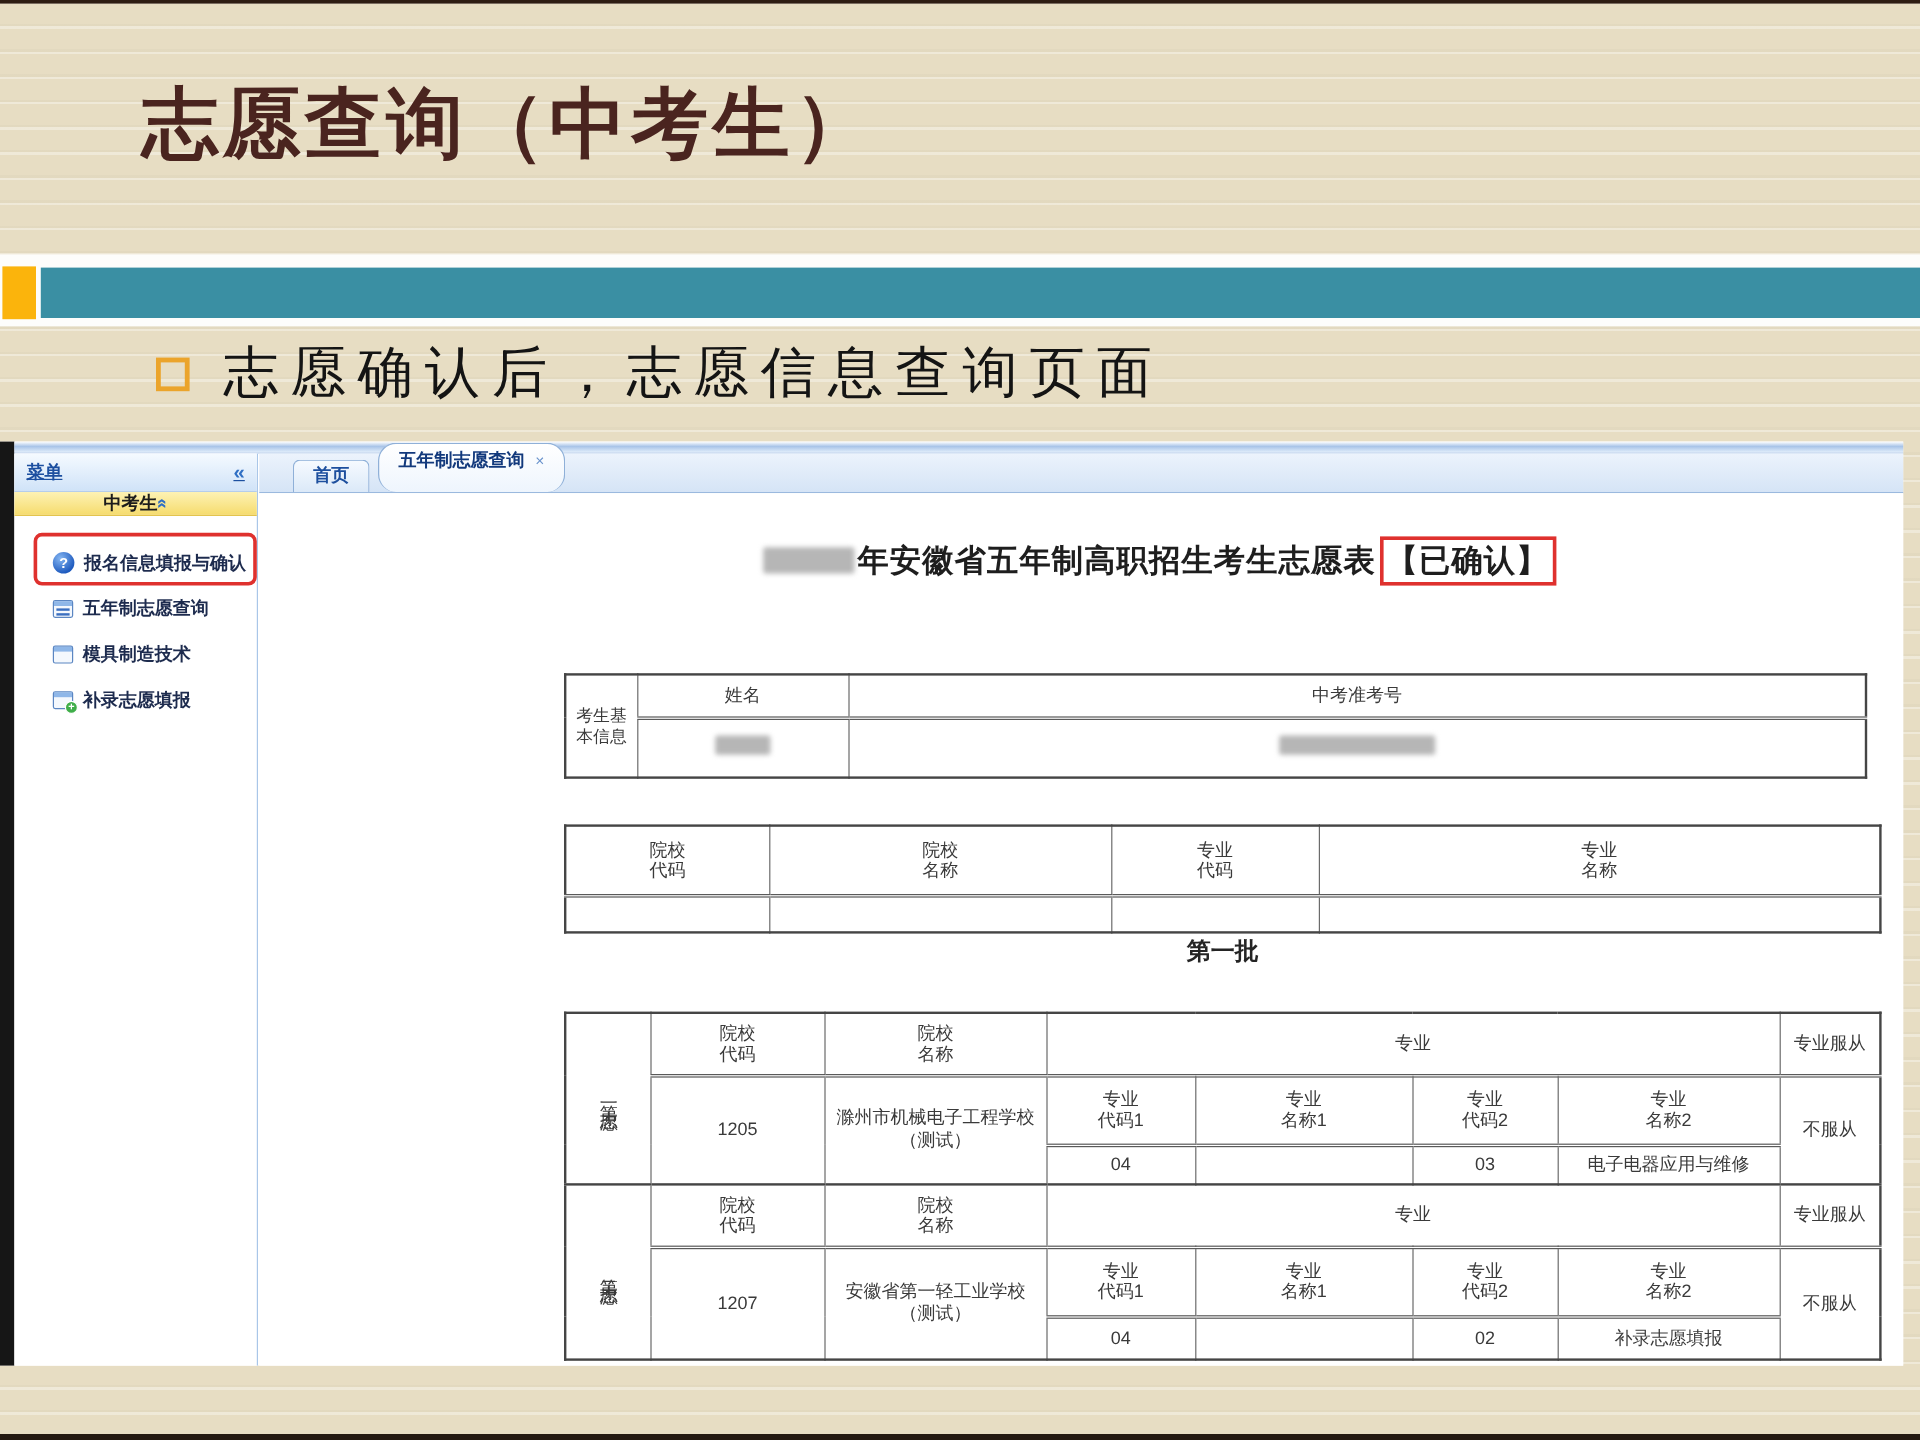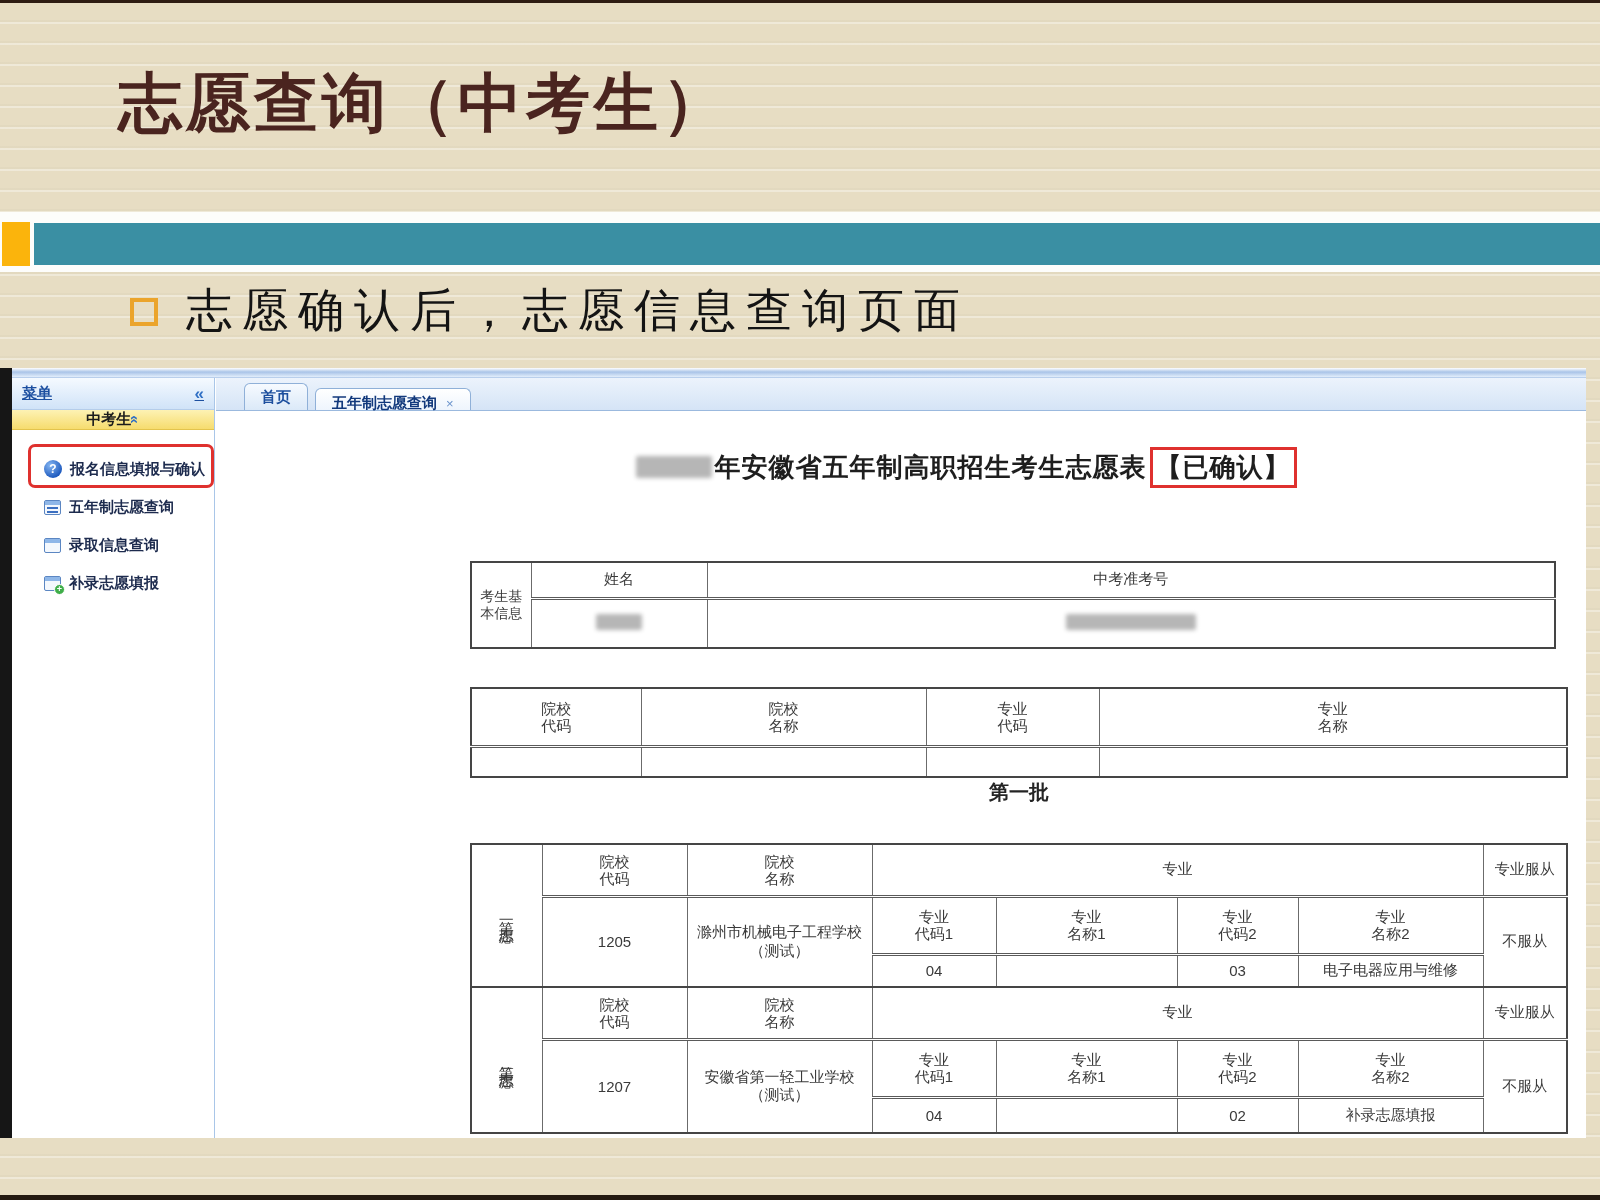--- a/index.html
+++ b/index.html
@@ -93,21 +93,21 @@
     background:linear-gradient(#ecf3fc,#d5e4f6);
     border-bottom:1px solid #9bb9de;
     display:flex; align-items:flex-end; padding-left:28px; gap:7px;
   }
   .tab {
     height:27px; line-height:25px; padding:0 16px;
     border:1px solid #8fb0d8; border-bottom:none; border-radius:6px 6px 0 0;
     background:linear-gradient(#f6faff,#dbe9f8);
     color:#1d4f9e; font-size:15px; font-weight:bold; cursor:pointer;
   }
-  .tab.active { height:22px; line-height:28px; background:linear-gradient(#ffffff,#eef5fd); color:#12397c; }
+  .tab.active { height:41px; line-height:28px; background:linear-gradient(#ffffff,#eef5fd); color:#12397c;border-radius:15px; }
   .tab-close { color:#6a93cc; margin-left:9px; font-weight:normal; font-size:13px; }
 
   
   .content { position:absolute; left:204px; top:43px; width:1370px; height:727px; background:#fff; overflow:hidden; }
 
   .page-title {
     position:absolute; left:140px; top:36px; width:1220px; text-align:center;
     font-size:26px; font-weight:bold; color:#1e1e1e; letter-spacing:1px; white-space:nowrap;
   }
   .redact { display:inline-block; background:#b6b6b6; filter:blur(2px); border-radius:2px; }
@@ -167,21 +167,21 @@
       <div class="menu-item">
         <span class="ic ic-help">?</span>
         <span>报名信息填报与确认</span>
       </div>
       <div class="menu-item">
         <span class="ic ic-win ic-form"></span>
         <span>五年制志愿查询</span>
       </div>
       <div class="menu-item">
         <span class="ic ic-win"></span>
-        <span>录取信息查询</span>
+        <span>模具制造技术</span>
       </div>
       <div class="menu-item">
         <span class="ic ic-win">
             <span class="ic-badge">+</span>
           </span>
         <span>补录志愿填报</span>
       </div>
       <div class="red-outline"></div>
     </div>
   </div>

